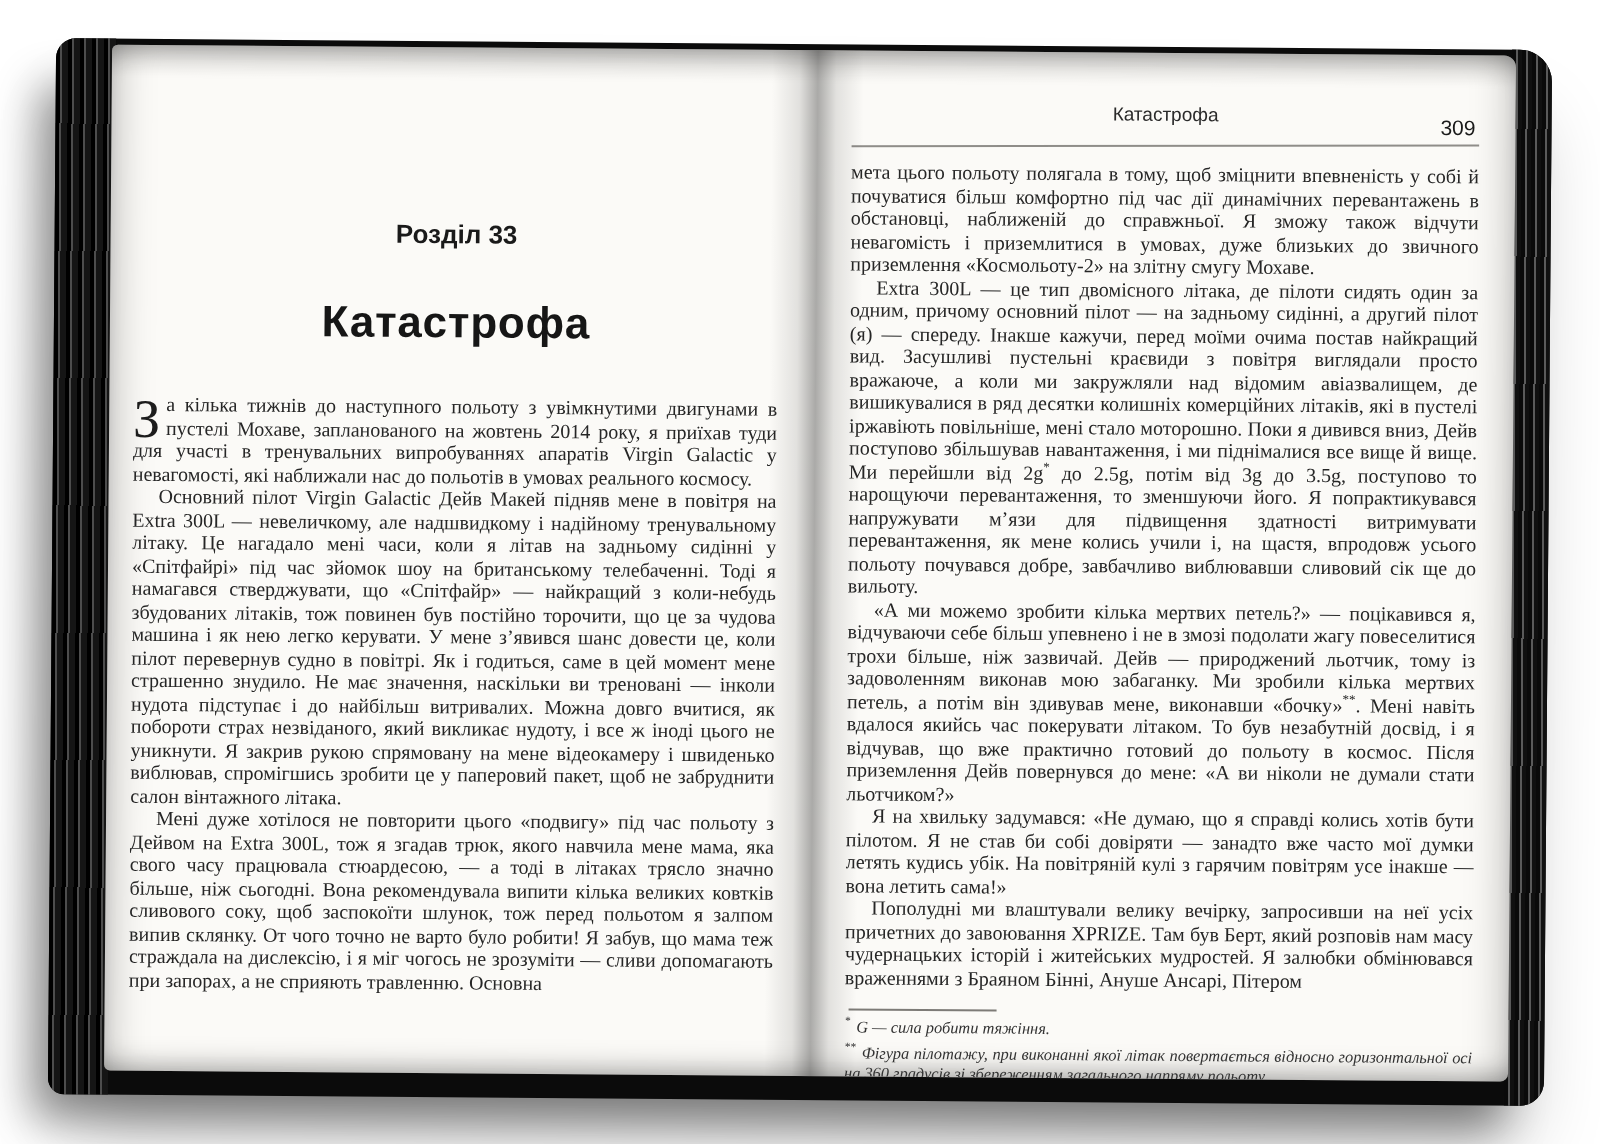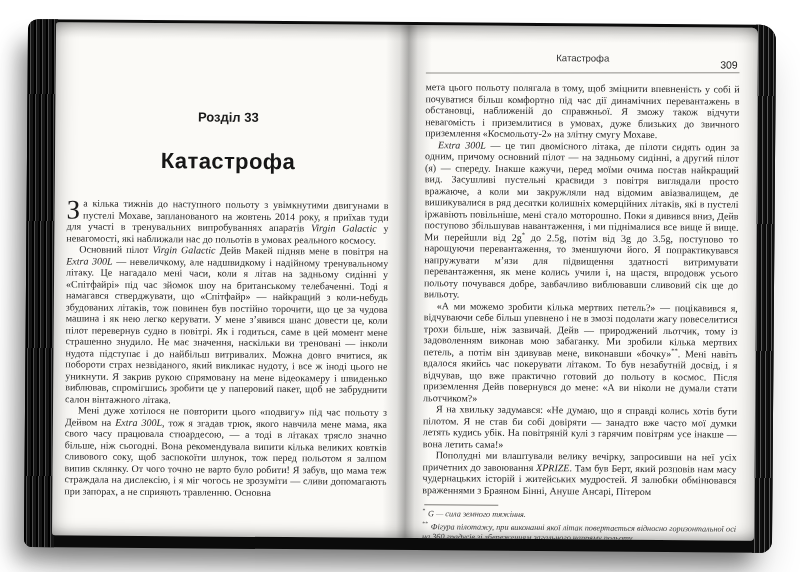--- a/index.html
+++ b/index.html
@@ -26,21 +26,21 @@
   .page-left{left:12px;width:322px;}
   .page-right{left:370px;width:314px;}
   .chapter-label{margin-top:86px;text-align:center;font-family:"Liberation Sans",sans-serif;
          font-weight:bold;font-size:13px;color:#1a1a1a;}
   .chapter-title{margin-top:24px;text-align:center;font-family:"Liberation Sans",sans-serif;
          font-weight:bold;font-size:22px;letter-spacing:0.4px;color:#161616;}
   .bodytext{margin-top:24px;font-size:10px;line-height:11.5px;text-align:justify;}
   .para{margin:0;text-indent:13px;}
   .para.noindent{text-indent:0;}
   .dropcap{float:left;font-size:27px;line-height:22px;padding:1px 3px 0 0;color:#1d1d1d;}
-  .it{font-style:italic;}
+  .it{}
   .sup{vertical-align:super;font-size:65%;line-height:0;}
   .rp-head{position:relative;height:17px;margin-top:26px;}
   .runhead-title{position:absolute;left:0;right:0;top:0;text-align:center;
          font-family:"Liberation Sans",sans-serif;font-size:9.5px;color:#2b2b2b;}
   .page-number{position:absolute;right:2px;top:5px;font-family:"Liberation Sans",sans-serif;
          font-weight:normal;font-size:10.5px;color:#1a1a1a;}
   .head-rule{height:1px;background:#8f8d89;margin-top:3px;transform:rotate(-0.5deg);}
   .rp-body{margin-top:9px;}
   .fn-rule{width:74px;height:1px;background:#7d7b77;margin:9px 0 4px 2px;}
   .footnote{font-size:8.2px;line-height:9.8px;font-style:italic;color:#333333;
@@ -79,21 +79,21 @@
         <div class="head-rule"></div>
         <div class="bodytext rp-body">
             <p class="para noindent"><span>мета цього польоту полягала в тому, щоб зміцнити впевненість у собі й почуватися більш комфортно під час дії динамічних перевантажень в обстановці, наближеній до справжньої. Я зможу також відчути невагомість і приземлитися в умовах, дуже близьких до звичного приземлення «Космольоту-2» на злітну смугу Мохаве.</span></p>
             <p class="para"><span class="it">Extra 300L</span><span> — це тип двомісного літака, де пілоти сидять один за одним, причому основний пілот — на задньому сидінні, а другий пілот (я) — спереду. Інакше кажучи, перед моїми очима постав найкращий вид. Засушливі пустельні краєвиди з повітря виглядали просто вражаюче, а коли ми закружляли над відомим авіазвалищем, де вишикувалися в ряд десятки колишніх комерційних літаків, які в пустелі іржавіють повільніше, мені стало моторошно. Поки я дивився вниз, Дейв поступово збільшував навантаження, і ми піднімалися все вище й вище. Ми перейшли від 2g</span><span class="sup">*</span><span> до 2.5g, потім від 3g до 3.5g, поступово то нарощуючи перевантаження, то зменшуючи його. Я попрактикувався напружувати м’язи для підвищення здатності витримувати перевантаження, як мене колись учили і, на щастя, впродовж усього польоту почувався добре, завбачливо виблювавши сливовий сік ще до вильоту.</span></p>
             <p class="para"><span>«А ми можемо зробити кілька мертвих петель?» — поцікавився я, відчуваючи себе більш упевнено і не в змозі подолати жагу повеселитися трохи більше, ніж зазвичай. Дейв — природжений льотчик, тому із задоволенням виконав мою забаганку. Ми зробили кілька мертвих петель, а потім він здивував мене, виконавши «бочку»</span><span class="sup">**</span><span>. Мені навіть вдалося якийсь час покерувати літаком. То був незабутній досвід, і я відчував, що вже практично готовий до польоту в космос. Після приземлення Дейв повернувся до мене: «А ви ніколи не думали стати льотчиком?»</span></p>
             <p class="para"><span>Я на хвильку задумався: «Не думаю, що я справді колись хотів бути пілотом. Я не став би собі довіряти — занадто вже часто мої думки летять кудись убік. На повітряній кулі з гарячим повітрям усе інакше — вона летить сама!»</span></p>
             <p class="para"><span>Пополудні ми влаштували велику вечірку, запросивши на неї усіх причетних до завоювання </span><span class="it">XPRIZE</span><span>. Там був Берт, який розповів нам масу чудернацьких історій і житейських мудростей. Я залюбки обмінювався враженнями з Браяном Бінні, Ануше Ансарі, Пітером</span></p>
           </div>
         <div class="fn-rule"></div>
         <div>
-            <p class="footnote"><span class="fnmark">*</span><span>G — сила земного тяжіння.</span></p>
+            <p class="footnote"><span class="fnmark">*</span><span>G — сила робити тяжіння.</span></p>
             <p class="footnote"><span class="fnmark">**</span><span>Фігура пілотажу, при виконанні якої літак повертається відносно горизонтальної осі на 360 градусів зі збереженням загального напряму польоту.</span></p>
           </div>
       </div>
 
       <div class="gutter"></div>
     </div>
   </div>
 </div>
 
 </body></html>

